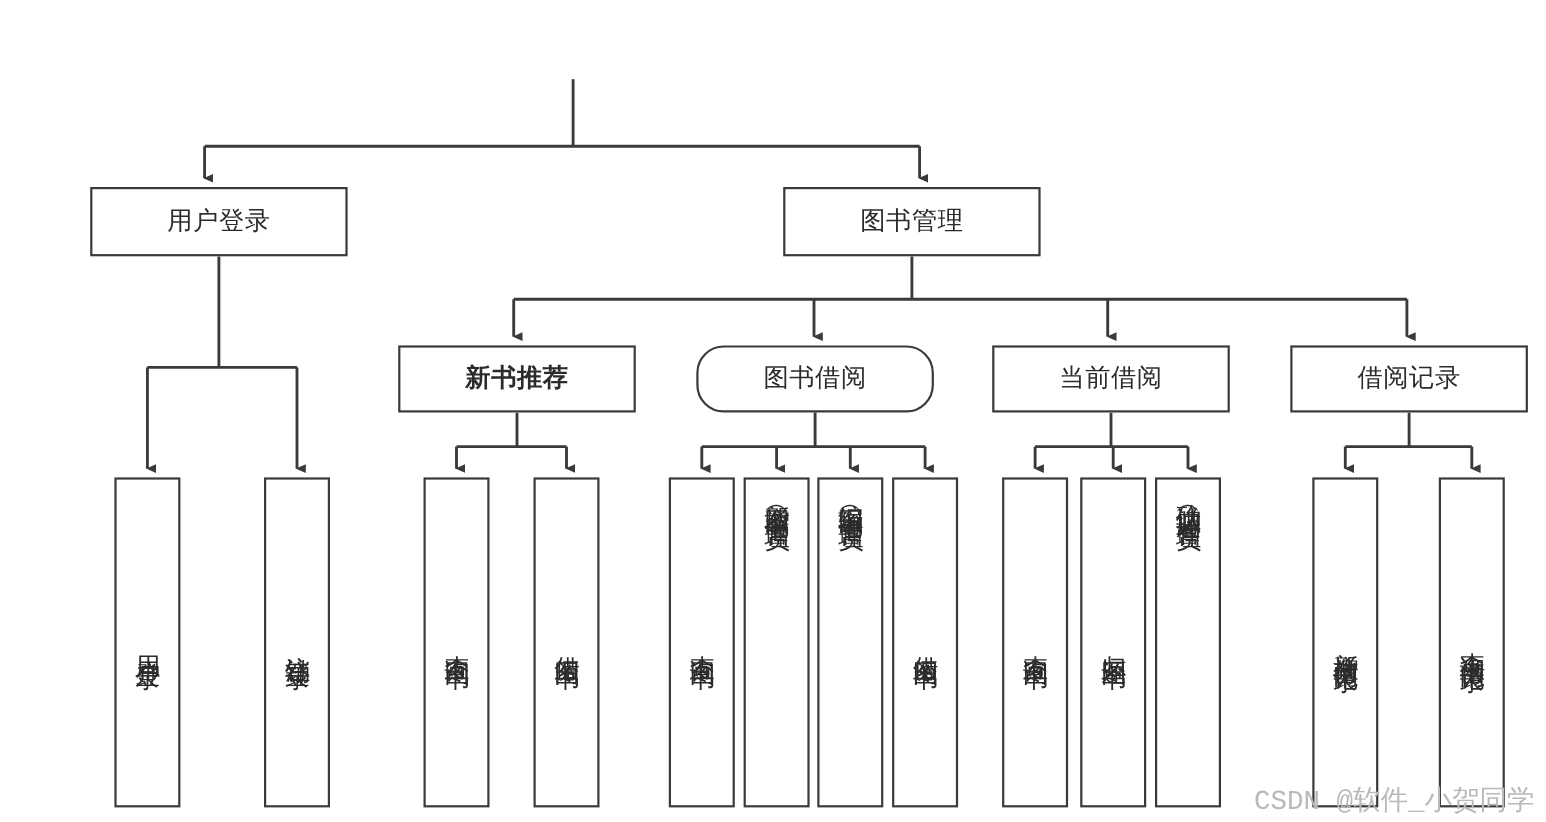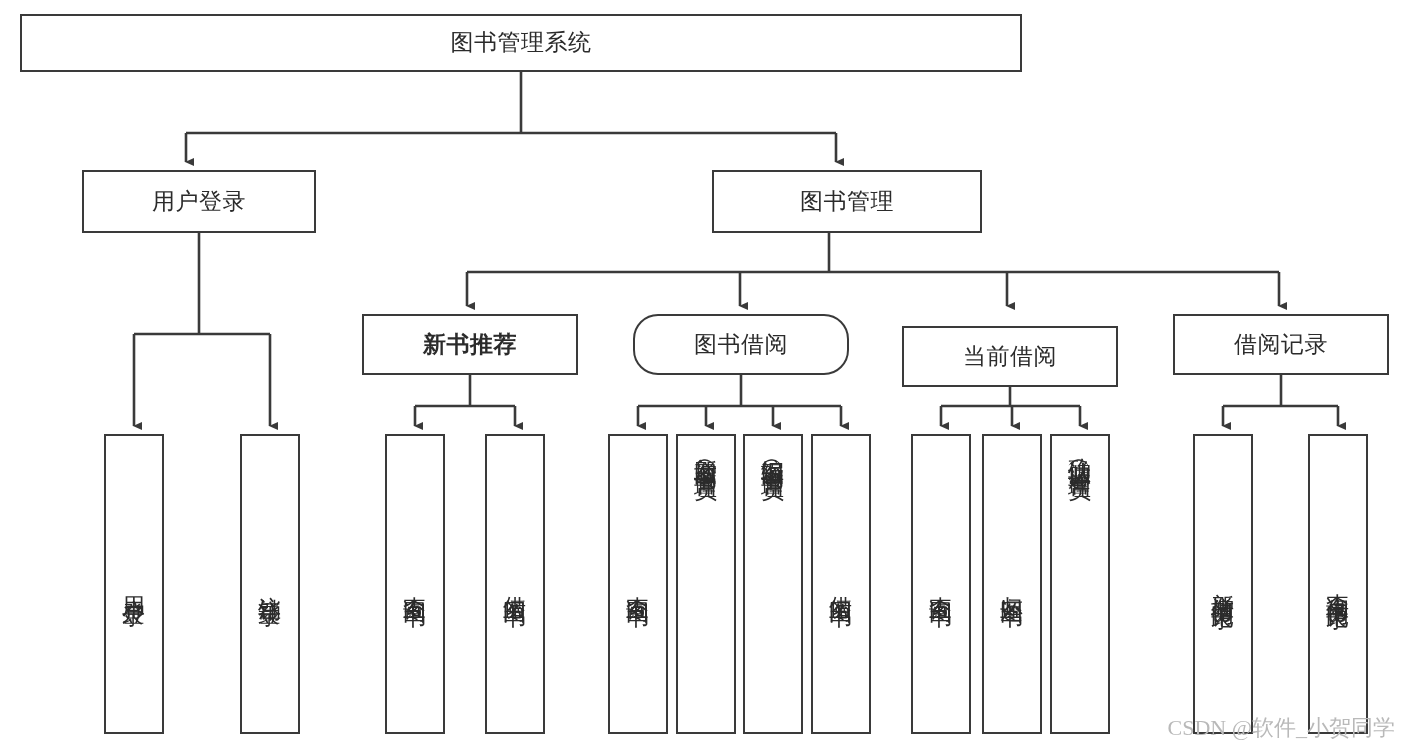--- a/index.html
+++ b/index.html
@@ -67,24 +67,24 @@
     padding-top: 4px;
   }
   .node.vert.mid-text {
     align-items: center;
     padding-top: 0;
   }
   #watermark {
     position: absolute;
     right: 10px;
     bottom: 4px;
-    font-size: 22px;
+    font-size: 25px;
     color: #b9b9b9;
     white-space: nowrap;
-    font-family: Liberation Serif, serif;
+    font-family: Liberation Mono, monospace;
   }
 </style>
 </head>
 <body>
 
 <div id="diagram-root">
 
   <svg id="connector-layer" viewBox="0 0 1405 747" xmlns="http://www.w3.org/2000/svg">
     <defs>
       <marker id="arrowhead" markerWidth="9" markerHeight="9" refX="4.5" refY="8" orient="auto" markerUnits="userSpaceOnUse">
@@ -141,38 +141,35 @@
     </g>
 
     <g stroke="#3a3a3a" stroke-width="2.6" fill="none">
       <path d="M1281,375 L1281,406"></path>
       <path d="M1223,406 L1338,406"></path>
       <path d="M1223,406 L1223,426" marker-end="url(#arrowhead)"></path>
       <path d="M1338,406 L1338,426" marker-end="url(#arrowhead)"></path>
     </g>
   </svg>
 
-  <div class="node horiz root" style="left:20px; top:14px; width:1002px; height:58px;">
-    <span class="node-label">图书管理系统</span>
-  </div>
 
   <div class="node horiz" style="left:82px; top:170px; width:234px; height:63px;">
     <span class="node-label">用户登录</span>
   </div>
-  <div class="node horiz" style="left:712px; top:170px; width:270px; height:63px;">
+  <div class="node horiz" style="left:712px; top:170px; width:234px; height:63px;">
     <span class="node-label">图书管理</span>
   </div>
 
   <div class="node horiz" style="left:362px; top:314px; width:216px; height:61px;font-weight:bold;">
     <span class="node-label">新书推荐</span>
   </div>
   <div class="node horiz" style="left:633px; top:314px; width:216px; height:61px;border-radius:25px;">
     <span class="node-label">图书借阅</span>
   </div>
-  <div class="node horiz" style="left:902px; top:314px; width:216px; height:61px;margin-top:12px;">
+  <div class="node horiz" style="left:902px; top:314px; width:216px; height:61px;">
     <span class="node-label">当前借阅</span>
   </div>
   <div class="node horiz" style="left:1173px; top:314px; width:216px; height:61px;">
     <span class="node-label">借阅记录</span>
   </div>
 
   <div class="node vert mid-text" style="left:104px; top:434px; width:60px; height:300px;">
     <span class="node-label">用户登录</span>
   </div>
   <div class="node vert mid-text" style="left:240px; top:434px; width:60px; height:300px;">

